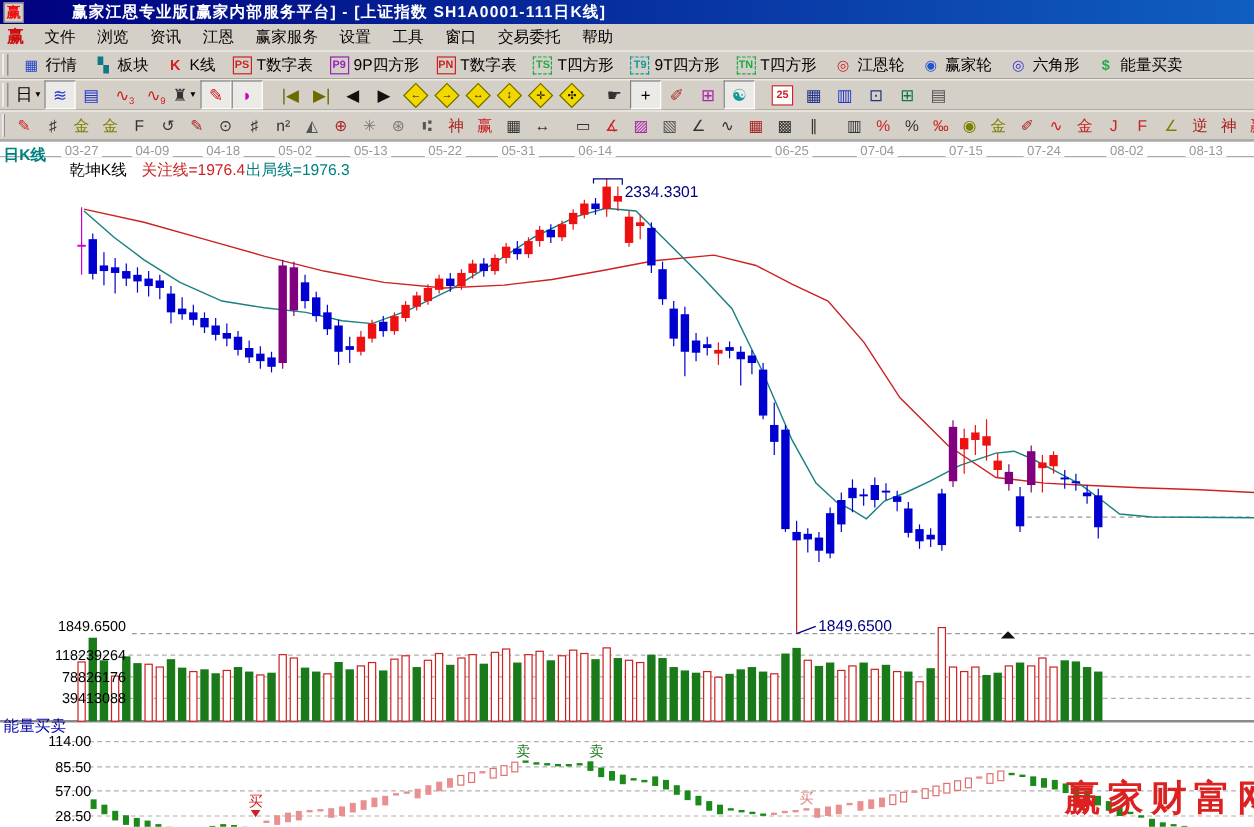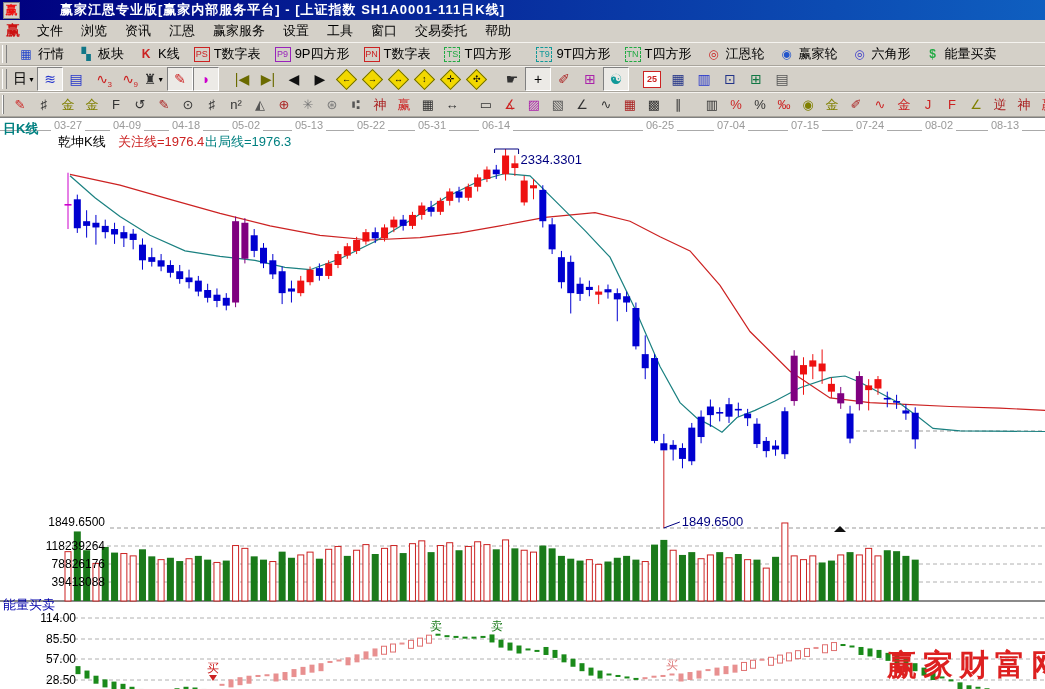--- a/index.html
+++ b/index.html
@@ -19,21 +19,21 @@
   
   .toolbar{position:absolute;left:0;width:1045px;background:#d4d0c8;display:flex;align-items:center;
     border-top:1px solid #f5f3ef;border-bottom:1px solid #a8a49c;box-sizing:border-box;}
   #toolbarA{top:42px;height:24px;}
   #toolbarB{top:66px;height:26px;}
   #toolbarC{top:92px;height:25px;}
   .grip{width:3px;height:80%;border-left:1px solid #fff;border-right:1px solid #808080;margin:0 4px 0 2px;}
   .vsep{width:2px;height:78%;border-left:1px solid #808080;border-right:1px solid #fff;margin:0 3px;}
   .module{display:flex;align-items:center;gap:4px;padding:1px 7px;font-size:13px;color:#000;cursor:default;}
   .module .micon{display:inline-flex;align-items:center;justify-content:center;width:16px;height:16px;font-size:12px;}
-  .module .mbox{width:14px;height:13px;line-height:13px;text-align:center;font-size:9px;font-weight:normal;border:1px solid;}
+  .module .mbox{width:14px;height:13px;line-height:13px;text-align:center;font-size:9px;font-weight:bold;border:1px solid;}
   .tbtn{width:24px;height:22px;display:inline-flex;align-items:center;justify-content:center;
     font-size:14px;color:#222;margin:0 0px;border:1px solid transparent;cursor:default;position:relative;}
   .tbtn.pressed{background:#eceae6;border-top:1px solid #808080;border-left:1px solid #808080;
     border-bottom:1px solid #fff;border-right:1px solid #fff;}
   .tbtn .drop{font-size:7px;color:#000;margin-left:1px;}
   .tbtn .sub{font-size:8px;position:absolute;right:2px;bottom:1px;}
   .diamond{width:13px;height:13px;background:#f2d800;border:1px solid #6b6b00;transform:rotate(45deg);
     display:flex;align-items:center;justify-content:center;}
   .diamond span{transform:rotate(-45deg);font-size:9px;color:#111;line-height:1;}
   .dtool{width:22px;height:21px;display:inline-flex;align-items:center;justify-content:center;
@@ -94,21 +94,21 @@
         </span>
         <span class="module">
           <span class="mbox" style="color: rgb(204, 34, 34); border-color: rgb(204, 34, 34);">PN</span>
           <span>T数字表</span>
         </span>
         <span class="module">
           <span class="mbox" style="color: rgb(34, 170, 68); border-color: rgb(34, 170, 68); border-style: dashed;">TS</span>
           <span>T四方形</span>
         </span>
         <span class="module">
-          <span class="mbox" style="color: rgb(17, 153, 153); border-color: rgb(17, 153, 153); border-style: dashed; margin-left: 11px;">T9</span>
+          <span class="mbox" style="color: rgb(17, 153, 153); border-color: rgb(17, 153, 153); border-style: dashed;">T9</span>
           <span>9T四方形</span>
         </span>
         <span class="module">
           <span class="mbox" style="color: rgb(34, 170, 68); border-color: rgb(34, 170, 68); border-style: dashed;">TN</span>
           <span>T四方形</span>
         </span>
         <span class="module">
           <span class="micon" style="color: rgb(204, 34, 34); font-weight: bold;">◎</span>
           <span>江恩轮</span>
         </span>

